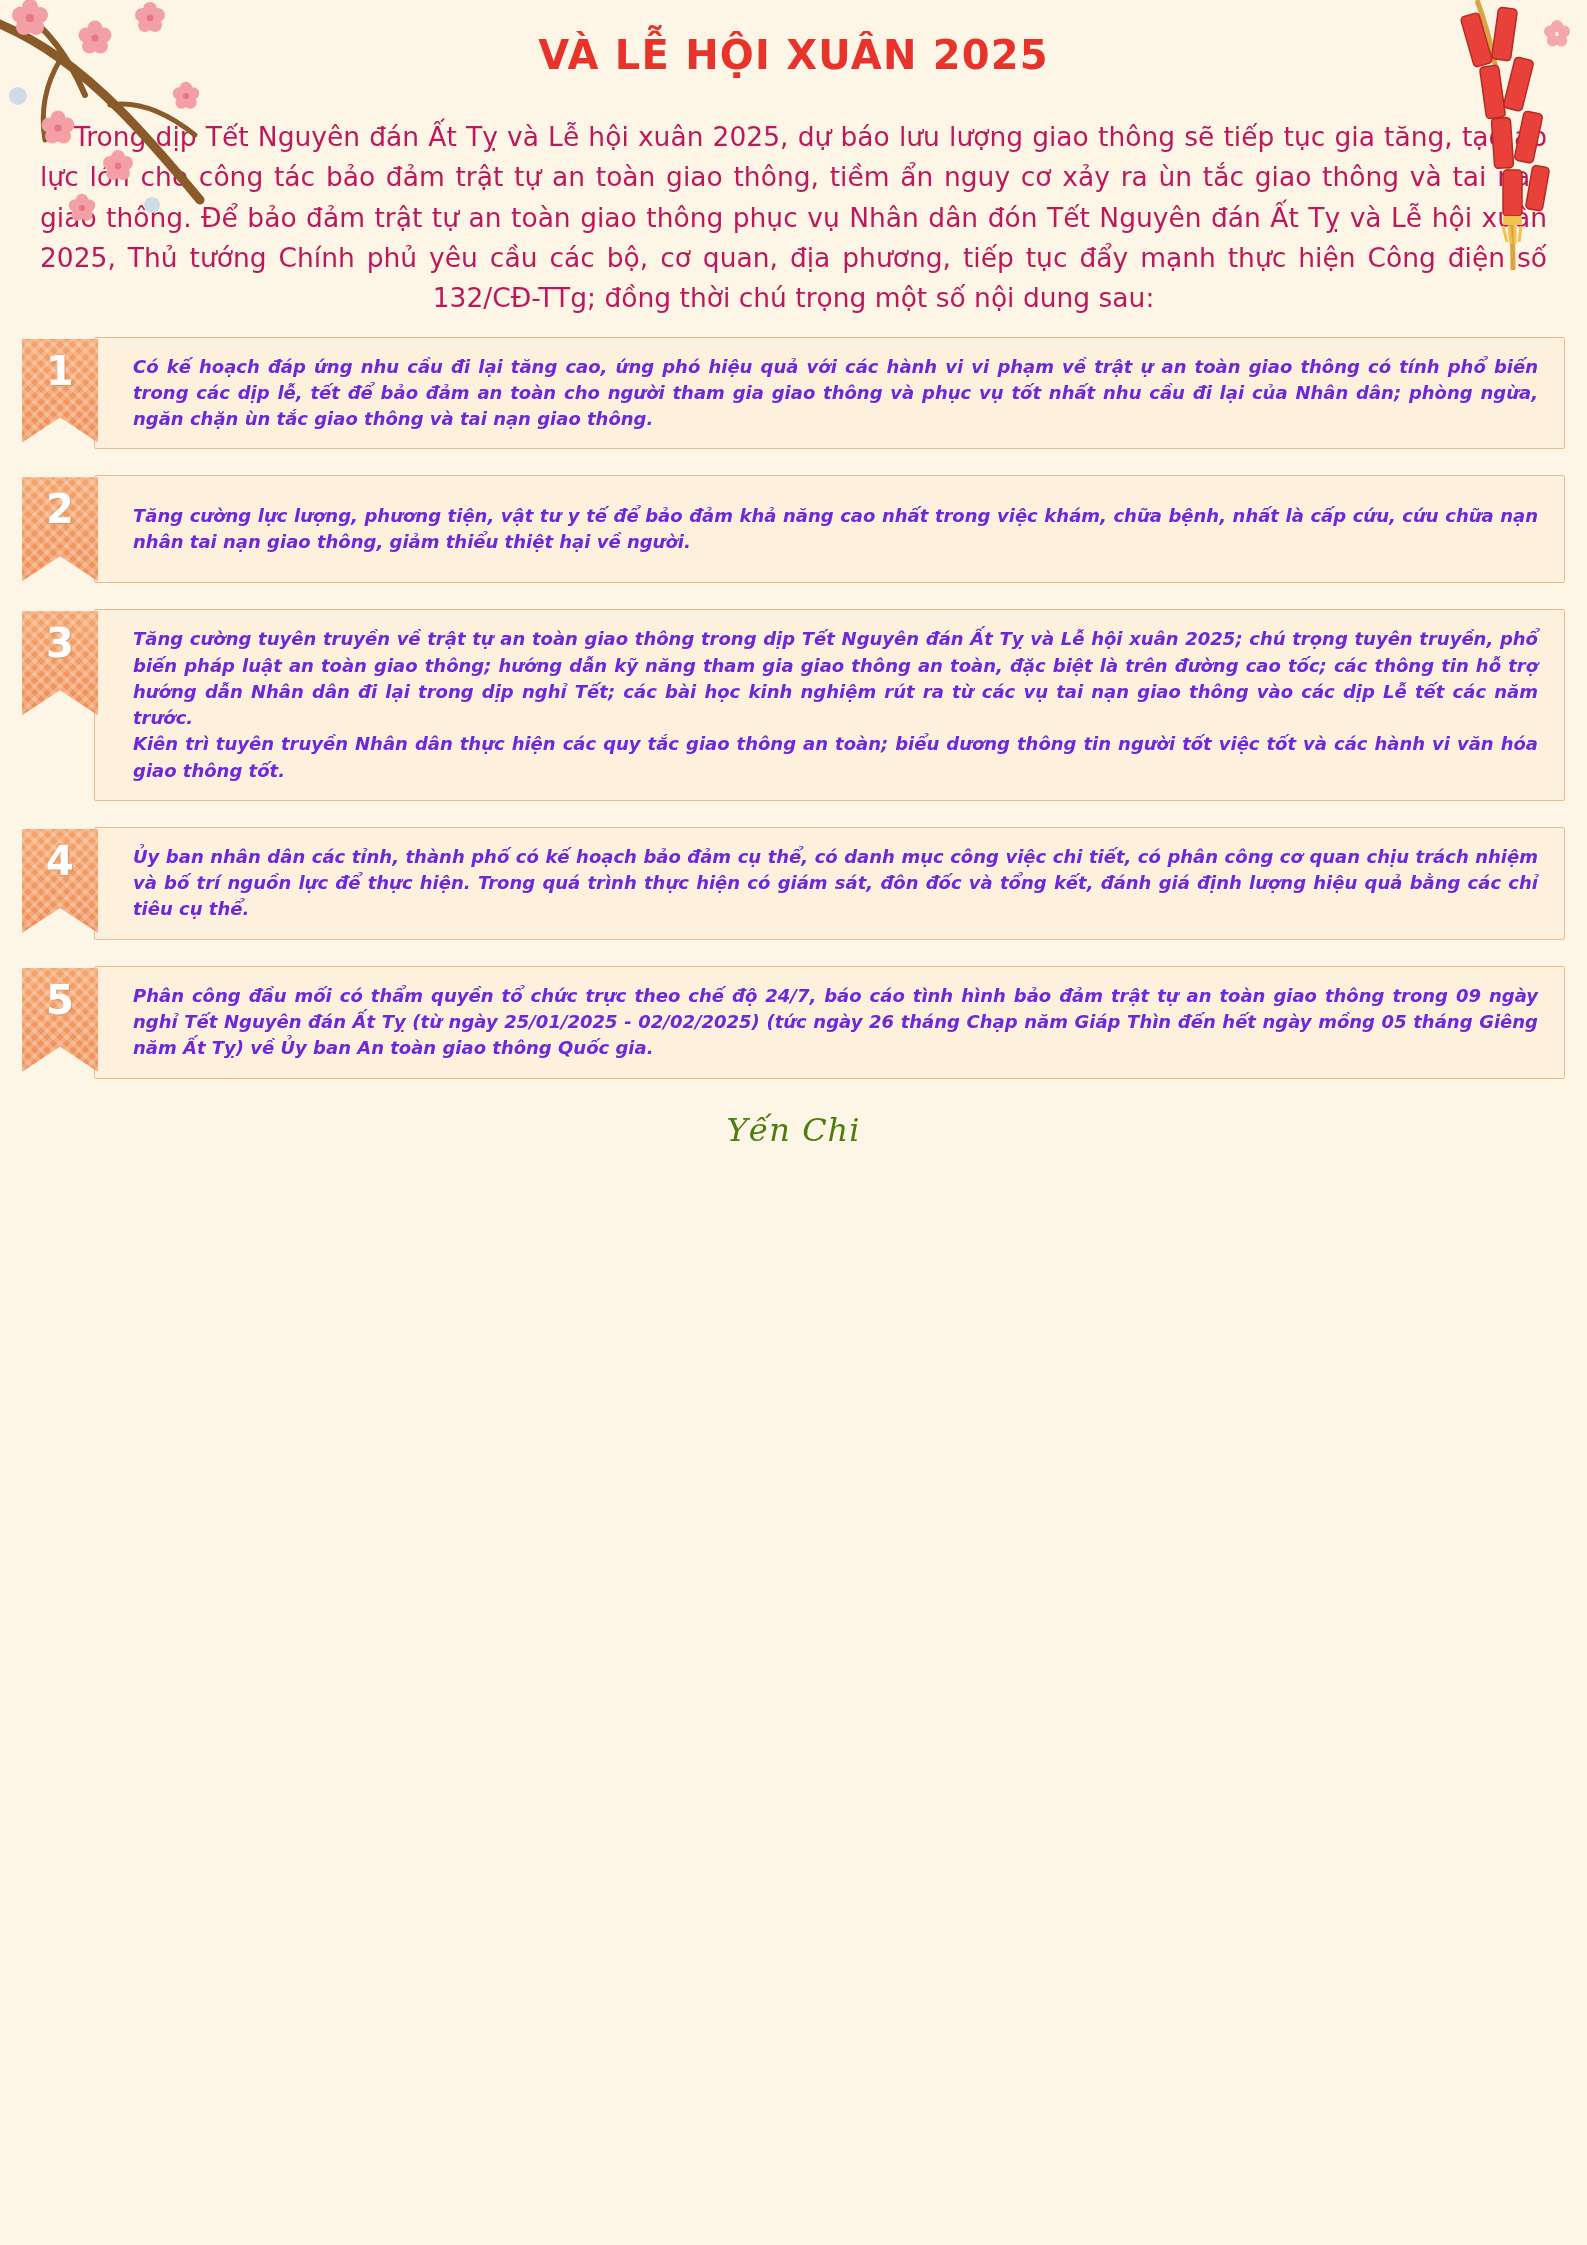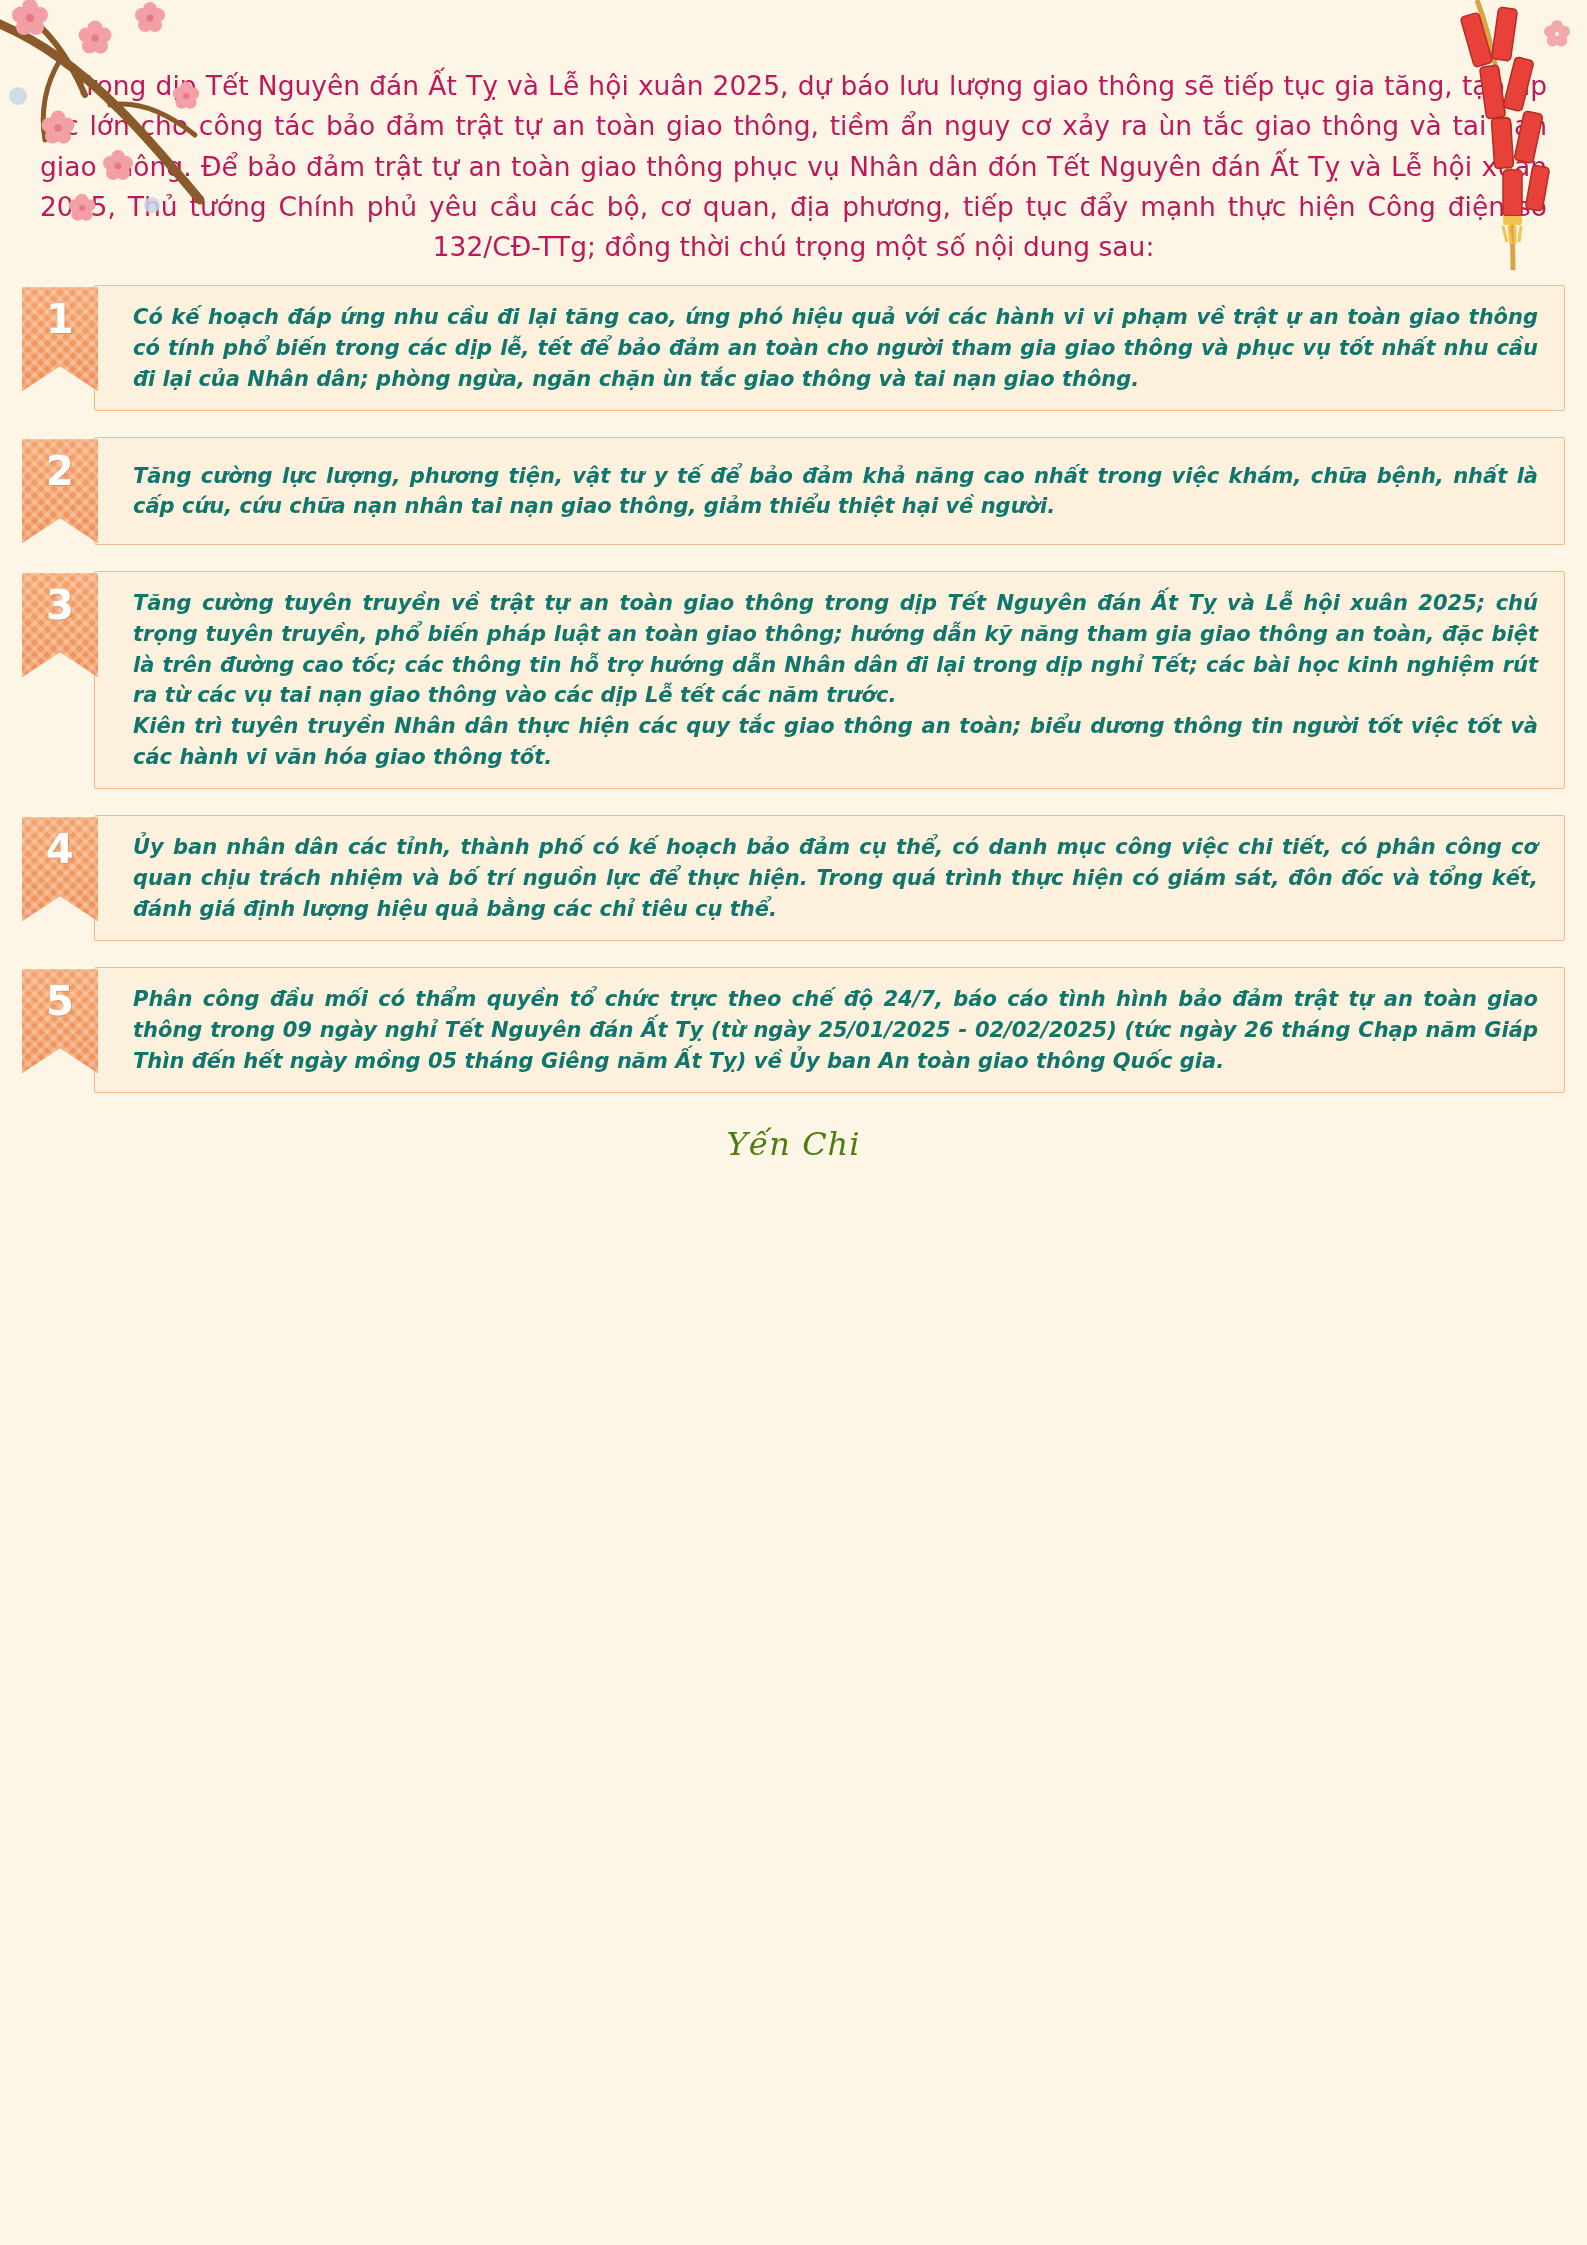--- a/index.html
+++ b/index.html
@@ -100,25 +100,25 @@
     flex: 1 1 auto;
     background: #fdf1dd;
     border: 1.5px solid #f0b98d;
     border-radius: 2px;
     margin-left: -14px;
     padding: 16px 26px 16px 38px;
     display: flex;
     align-items: center;
   }
   .item-text {
-    font-size: 21px;
+    font-size: 18px;
     line-height: 1.46;
     font-style: italic;
     font-weight: bold;
-    color: #0f766e;
+    color: #6d28d9;
     text-align: justify;
     width: 100%;
     font-family: "DejaVu Sans", "Liberation Sans", sans-serif;
     white-space: pre-line;
   }
 
   
   .signature {
     text-align: center;
     color: #4d7c0f;
@@ -222,20 +222,21 @@
         <circle cx="0" cy="-8" r="6"></circle>
         <circle cx="7" cy="-2.5" r="6"></circle>
         <circle cx="4.3" cy="6.5" r="6"></circle>
         <circle cx="-4.3" cy="6.5" r="6"></circle>
         <circle cx="-7" cy="-2.5" r="6"></circle>
       </g>
   </g>
 </svg>
 
 <header>
+  <div class="title-line l3">VÀ LỄ HỘI XUÂN 2025</div>
 </header>
 
 <p class="intro">Trong dịp Tết Nguyên đán Ất Tỵ và Lễ hội xuân 2025, dự báo lưu lượng giao thông sẽ tiếp tục gia tăng, tạo áp lực lớn cho công tác bảo đảm trật tự an toàn giao thông, tiềm ẩn nguy cơ xảy ra ùn tắc giao thông và tai nạn giao thông. Để bảo đảm trật tự an toàn giao thông phục vụ Nhân dân đón Tết Nguyên đán Ất Tỵ và Lễ hội xuân 2025, Thủ tướng Chính phủ yêu cầu các bộ, cơ quan, địa phương, tiếp tục đẩy mạnh thực hiện Công điện số 132/CĐ-TTg; đồng thời chú trọng một số nội dung sau:</p>
 
 <section class="items">
 
   <div class="item">
     <div class="ribbon">
       <div class="ribbon-body">
         <span class="ribbon-num">1</span>

